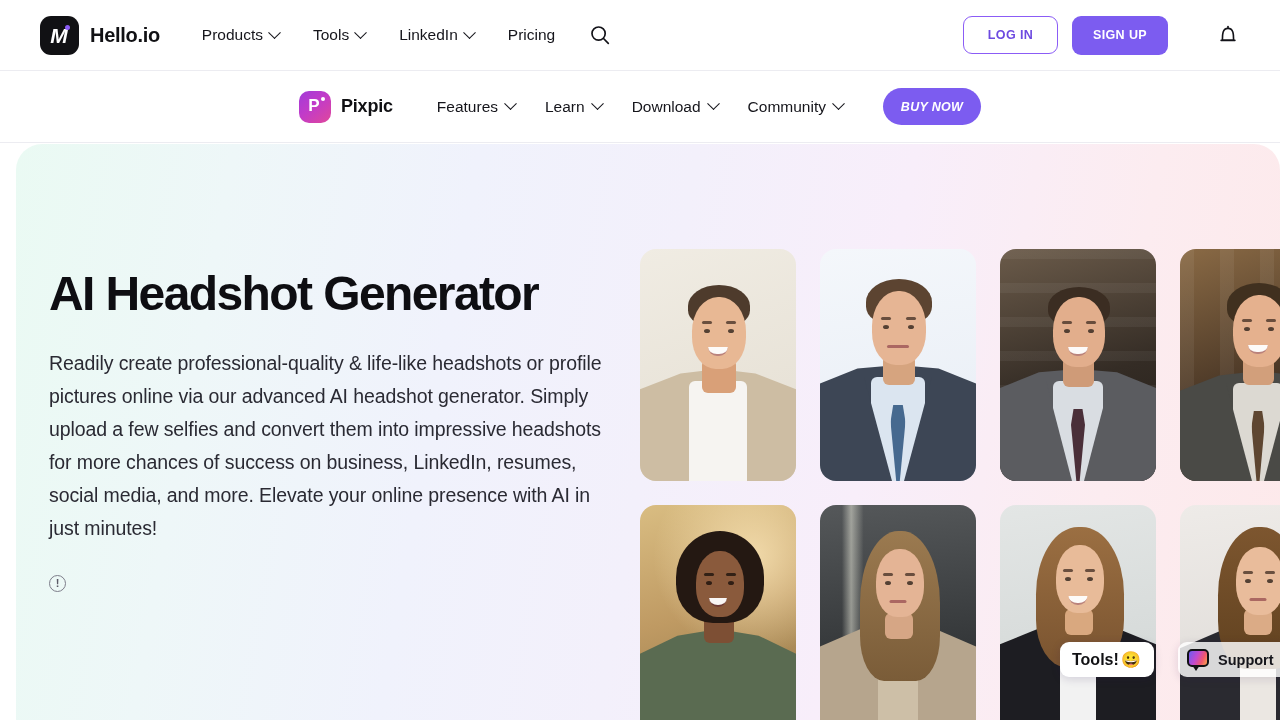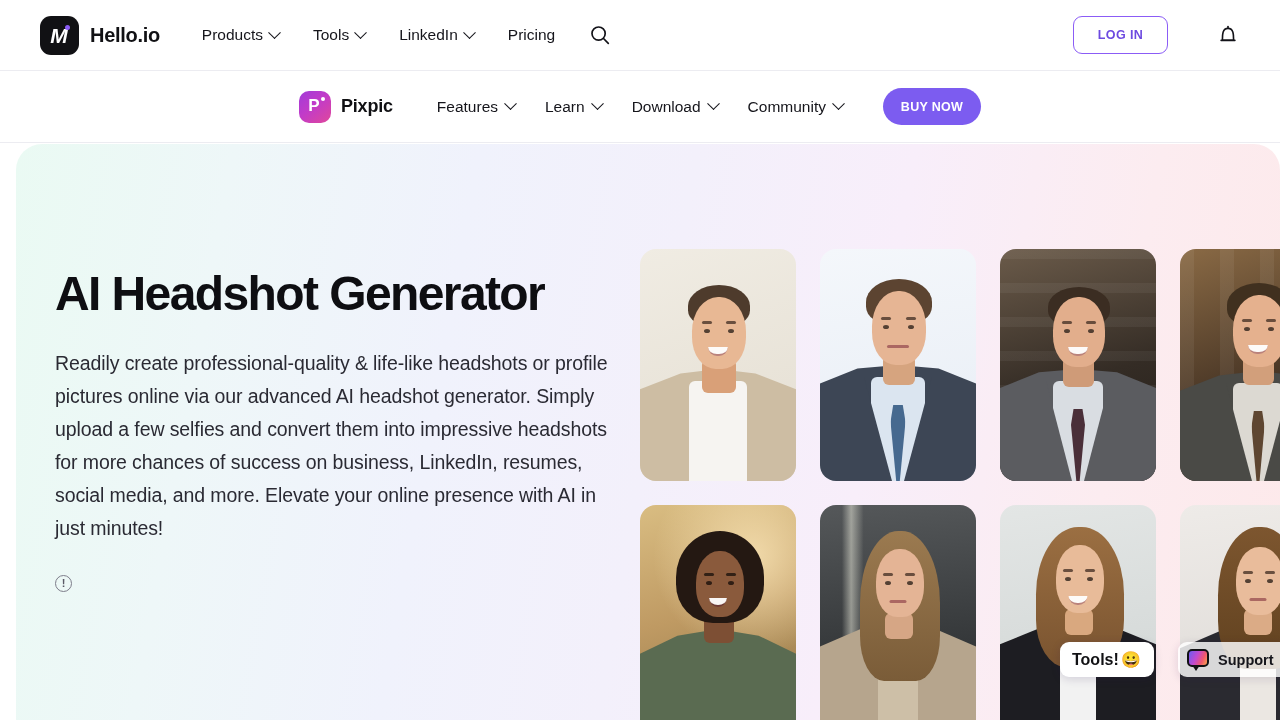--- a/index.html
+++ b/index.html
@@ -129,40 +129,41 @@
     cursor: pointer; white-space: nowrap;
   }
   .btn-buynow {
     margin-left: 10px;
     width: 98px; height: 37px; border-radius: 19px;
     background: #7c5cf0; border: none;
     color: #fff; font-size: 12.5px; font-weight: 700;
     letter-spacing: 0.3px;
     display: flex; align-items: center; justify-content: center;
     cursor: pointer;
+    font-style: italic;
   }
 
   
   .hero {
     position: absolute; left: 16px; top: 144px;
     width: 1264px; height: 576px;
     border-radius: 26px 26px 0 0;
     overflow: hidden;
     background:
       linear-gradient(100deg,
         #eafaf3 0%,
         #eef7f8 16%,
         #f0f2fc 34%,
         #f3f0fb 50%,
         #f8eefa 66%,
         #fcecf0 84%,
         #fde9ea 100%);
   }
   .hero-left {
-    position: absolute; left: 39px; top: 125px; width: 600px;
+    position: absolute; left: 33px; top: 125px; width: 600px;
   }
   .hero-title {
     font-size: 48px; font-weight: 800; color: #0e0e12;
     letter-spacing: -1.6px; line-height: 1.05;
   }
   .hero-desc {
     margin-top: 28px;
     font-size: 19.5px; line-height: 33px;
     color: #2a2a33; font-weight: 400;
     width: 572px;
@@ -320,20 +321,21 @@
 
   <div class="search-btn">
     <svg width="22" height="22" viewBox="0 0 22 22">
       <circle cx="9.6" cy="9.6" r="6.6" fill="none" stroke="#121218" stroke-width="1.7"></circle>
       <line x1="14.5" y1="14.5" x2="19.3" y2="19.3" stroke="#121218" stroke-width="1.7" stroke-linecap="round"></line>
     </svg>
   </div>
 
   <div class="topbar-right">
     <div class="btn-login">LOG IN</div>
+    <div class="btn-signup">SIGN UP</div>
     <div class="bell-btn">
       <svg width="20" height="22" viewBox="0 0 20 22">
         <path d="M10 2.6 V4.2" stroke="#121218" stroke-width="1.6" stroke-linecap="round"></path>
         <path d="M4.4 16.2 C4.4 11.4 4.2 4.4 10 4.4 C15.8 4.4 15.6 11.4 15.6 16.2 Z" fill="none" stroke="#121218" stroke-width="1.6" stroke-linejoin="round"></path>
         <line x1="3.1" y1="16.4" x2="16.9" y2="16.4" stroke="#121218" stroke-width="1.6" stroke-linecap="round"></line>
       </svg>
     </div>
   </div>
 </div>
 

